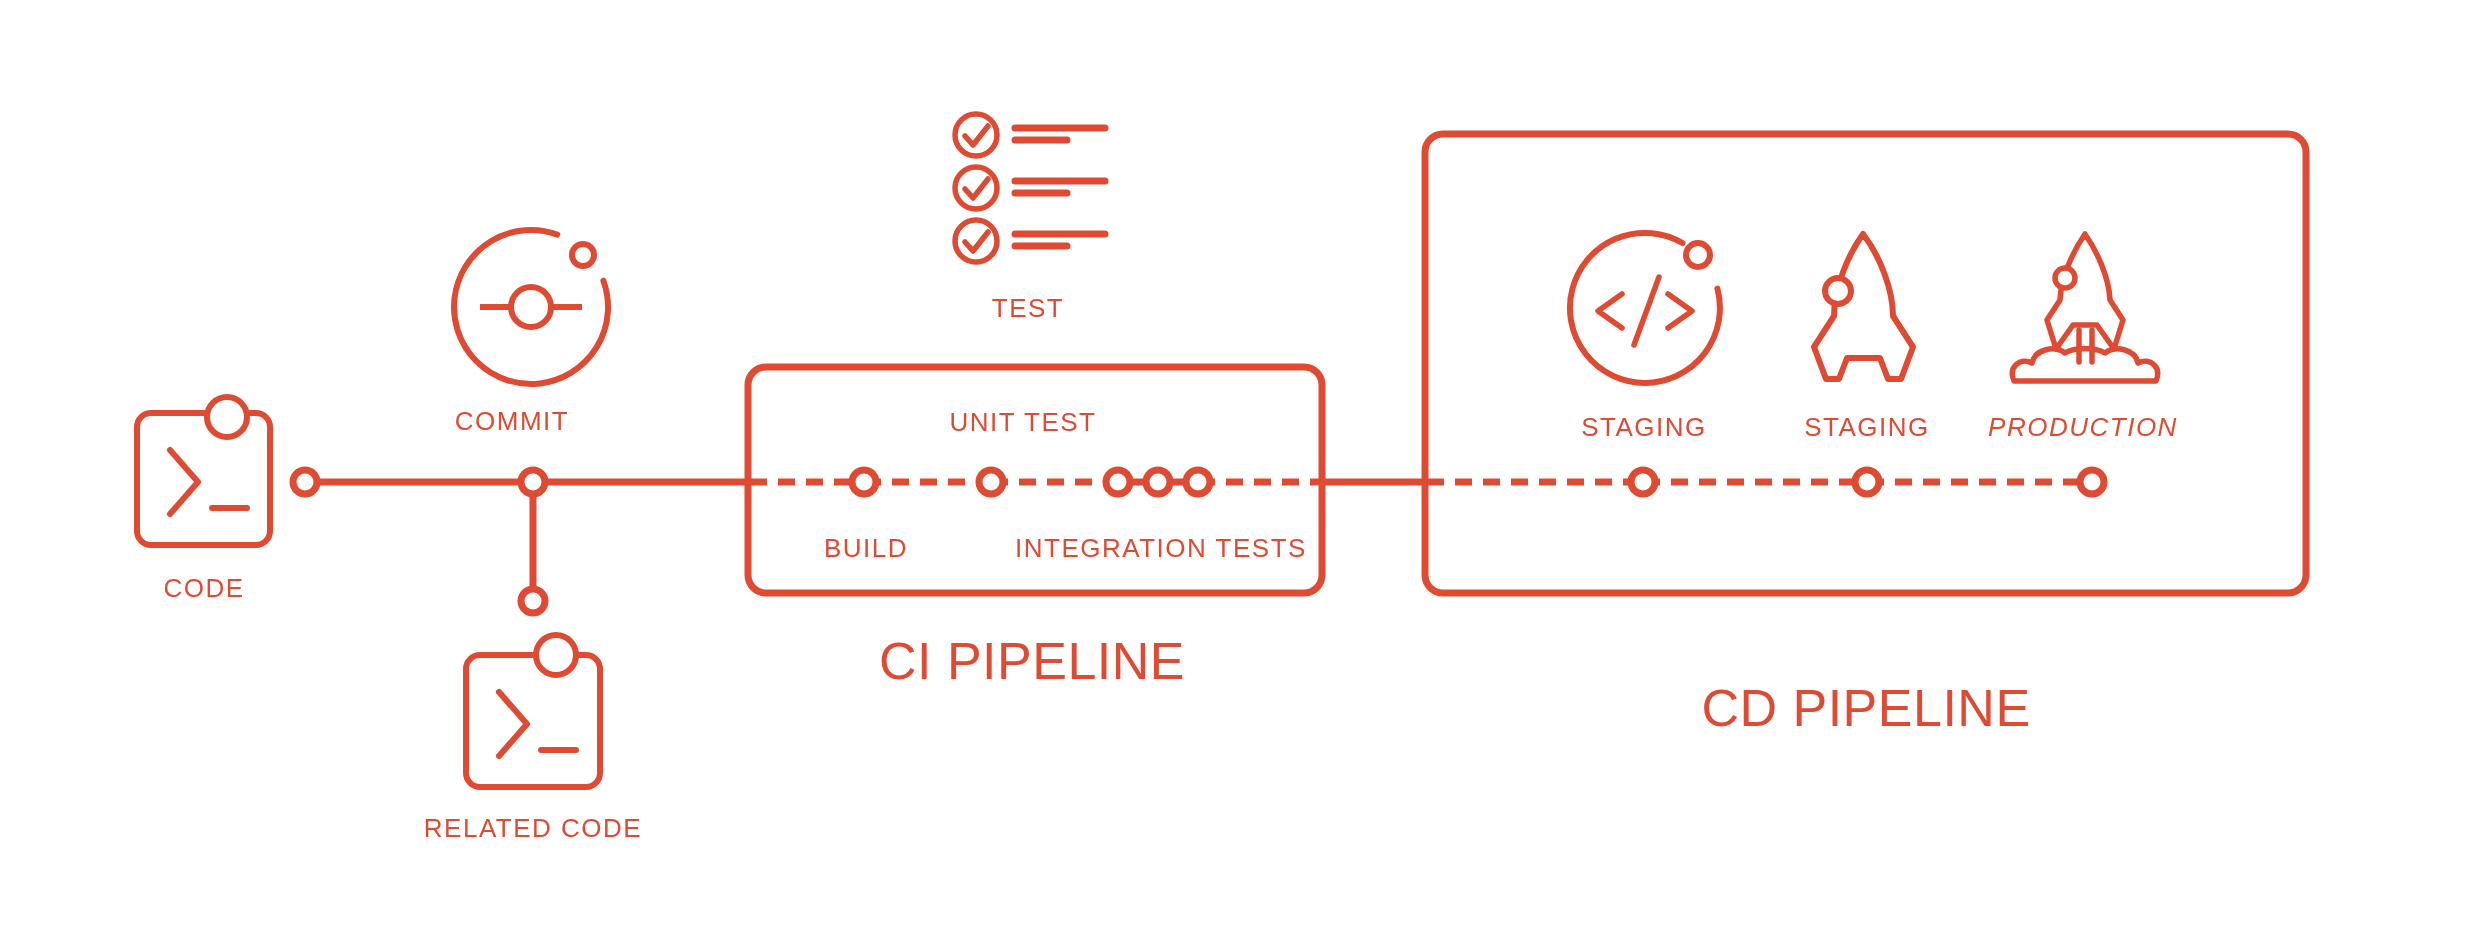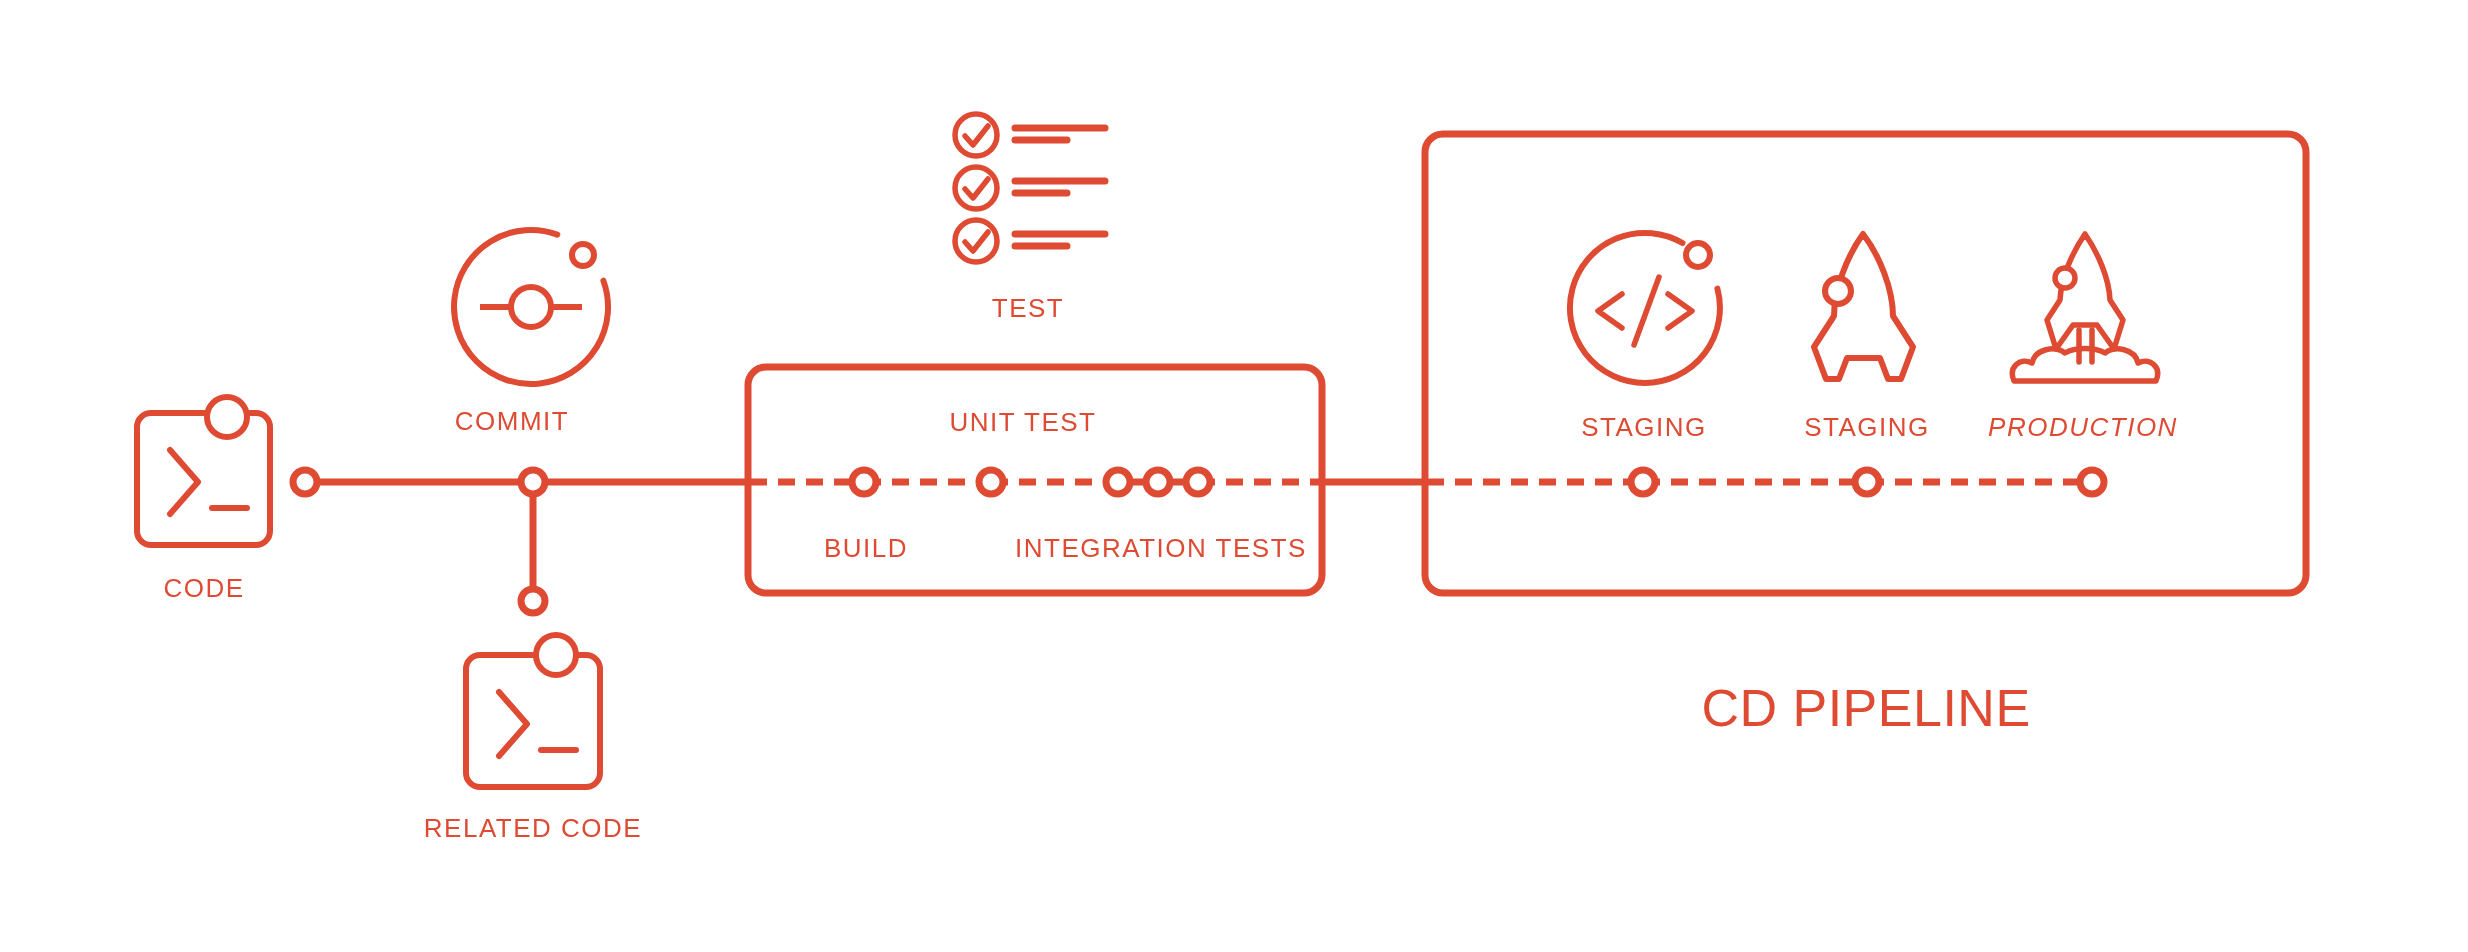--- a/index.html
+++ b/index.html
@@ -157,15 +157,16 @@
   <div class="label" style="left:512px;  top:408px;">COMMIT</div>
   <div class="label" style="left:533px;  top:815px;">RELATED CODE</div>
   <div class="label" style="left:1028px; top:295px;text-align:right;">TEST</div>
   <div class="label" style="left:991px;  top:409px;margin-left:32px;">UNIT TEST</div>
   <div class="label" style="left:866px;  top:535px;">BUILD</div>
   <div class="label" style="left:1161px; top:535px;">INTEGRATION TESTS</div>
   <div class="label" style="left:1644px; top:414px;">STAGING</div>
   <div class="label" style="left:1867px; top:414px;">STAGING</div>
   <div class="label" style="left:2083px; top:414px;font-style:italic;">PRODUCTION</div>
 
+  <div class="title" style="left:1032px; top:635px;">CI PIPELINE</div>
   <div class="title" style="left:1866px; top:635px;margin-top:47px;">CD PIPELINE</div>
 
 </div>
 
 </body></html>

